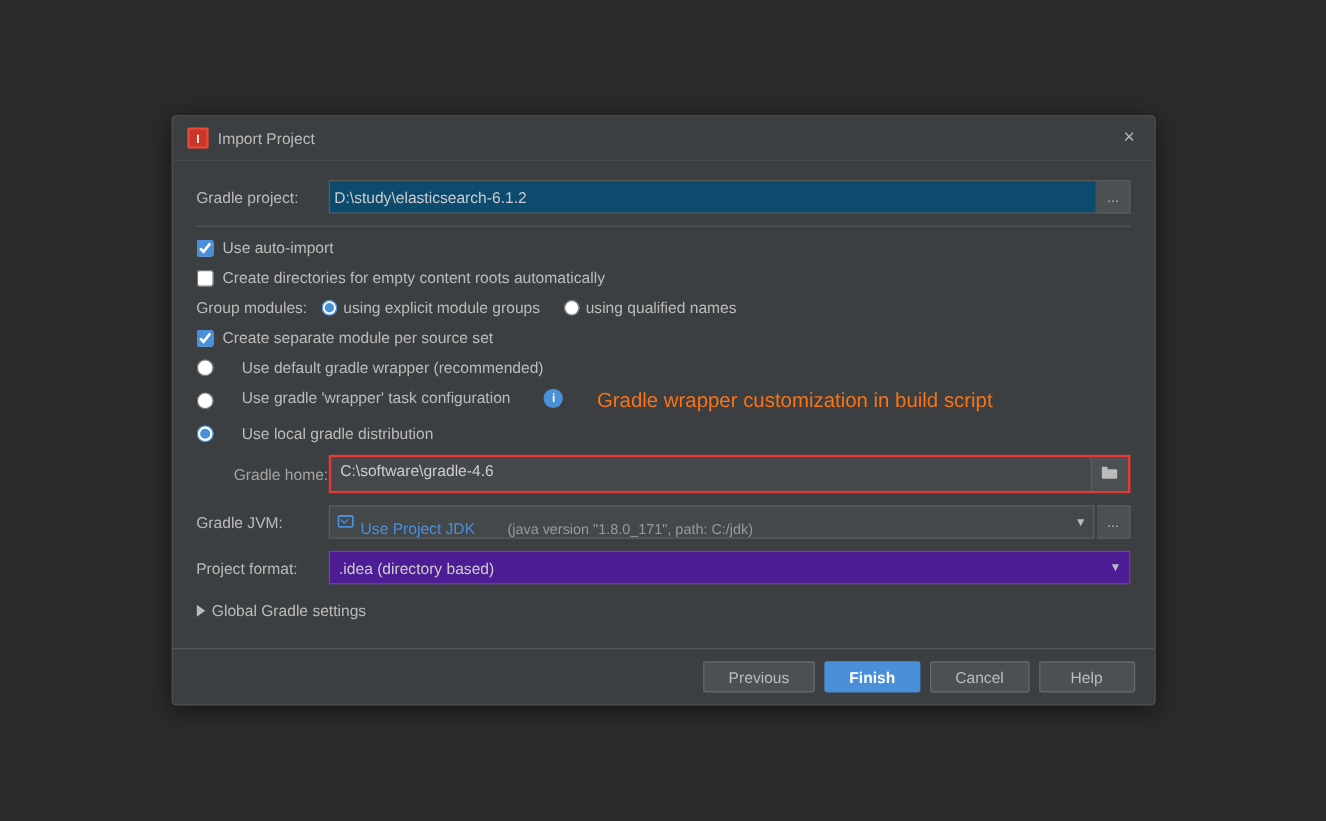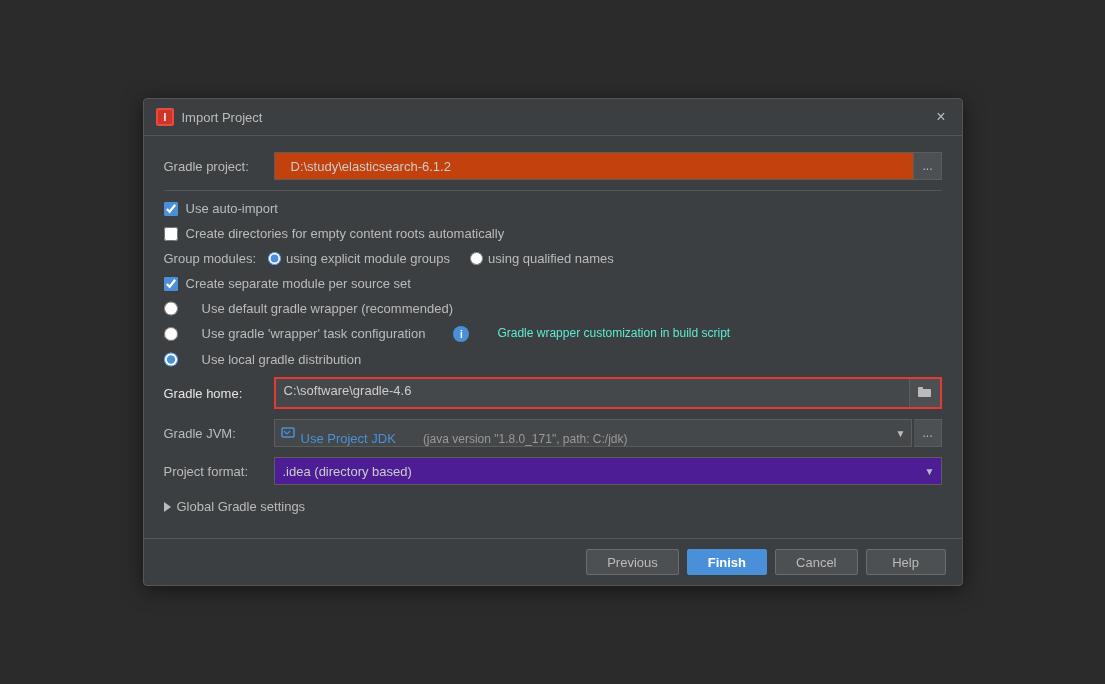--- a/index.html
+++ b/index.html
@@ -59,24 +59,24 @@
       align-items: center;
       margin-bottom: 10px;
     }
     .form-label {
       color: #bbbbbb;
       white-space: nowrap;
       min-width: 110px;
     }
     .text-input {
       flex: 1;
-      background: #c2410c;
+      background: #0c4a6e;
       border: 1px solid #5c5c5c;
       color: #cccccc;
-      padding: 4px 16px;
+      padding: 4px 4px;
       font-size: 13px;
       font-family: inherit;
       outline: none;
       height: 28px;
     }
     .browse-btn {
       background: #4c5052;
       border: 1px solid #5c5c5c;
       border-left: none;
       color: #bbbbbb;
@@ -135,32 +135,33 @@
       height: 16px;
       background: #4a90d9;
       border-radius: 50%;
       color: white;
       font-size: 10px;
       font-weight: bold;
       margin-left: 4px;
       cursor: default;
     }
     .info-text {
-      color: #5eead4;
-      font-size: 12px;
+      color: #f97316;
+      font-size: 17px;
       margin-left: 4px;
     }
     .gradle-home-row {
       display: flex;
       align-items: center;
       margin-bottom: 10px;
     }
     .gradle-home-label {
       min-width: 110px;
-      color: #e5e5e5;
+      color: #a3a3a3;
+      text-align: right;
     }
     .gradle-home-input-wrapper {
       flex: 1;
       display: flex;
       border: 2px solid #e53935;
       background: #45484a;
     }
     .gradle-home-input {
       flex: 1;
       background: transparent;

